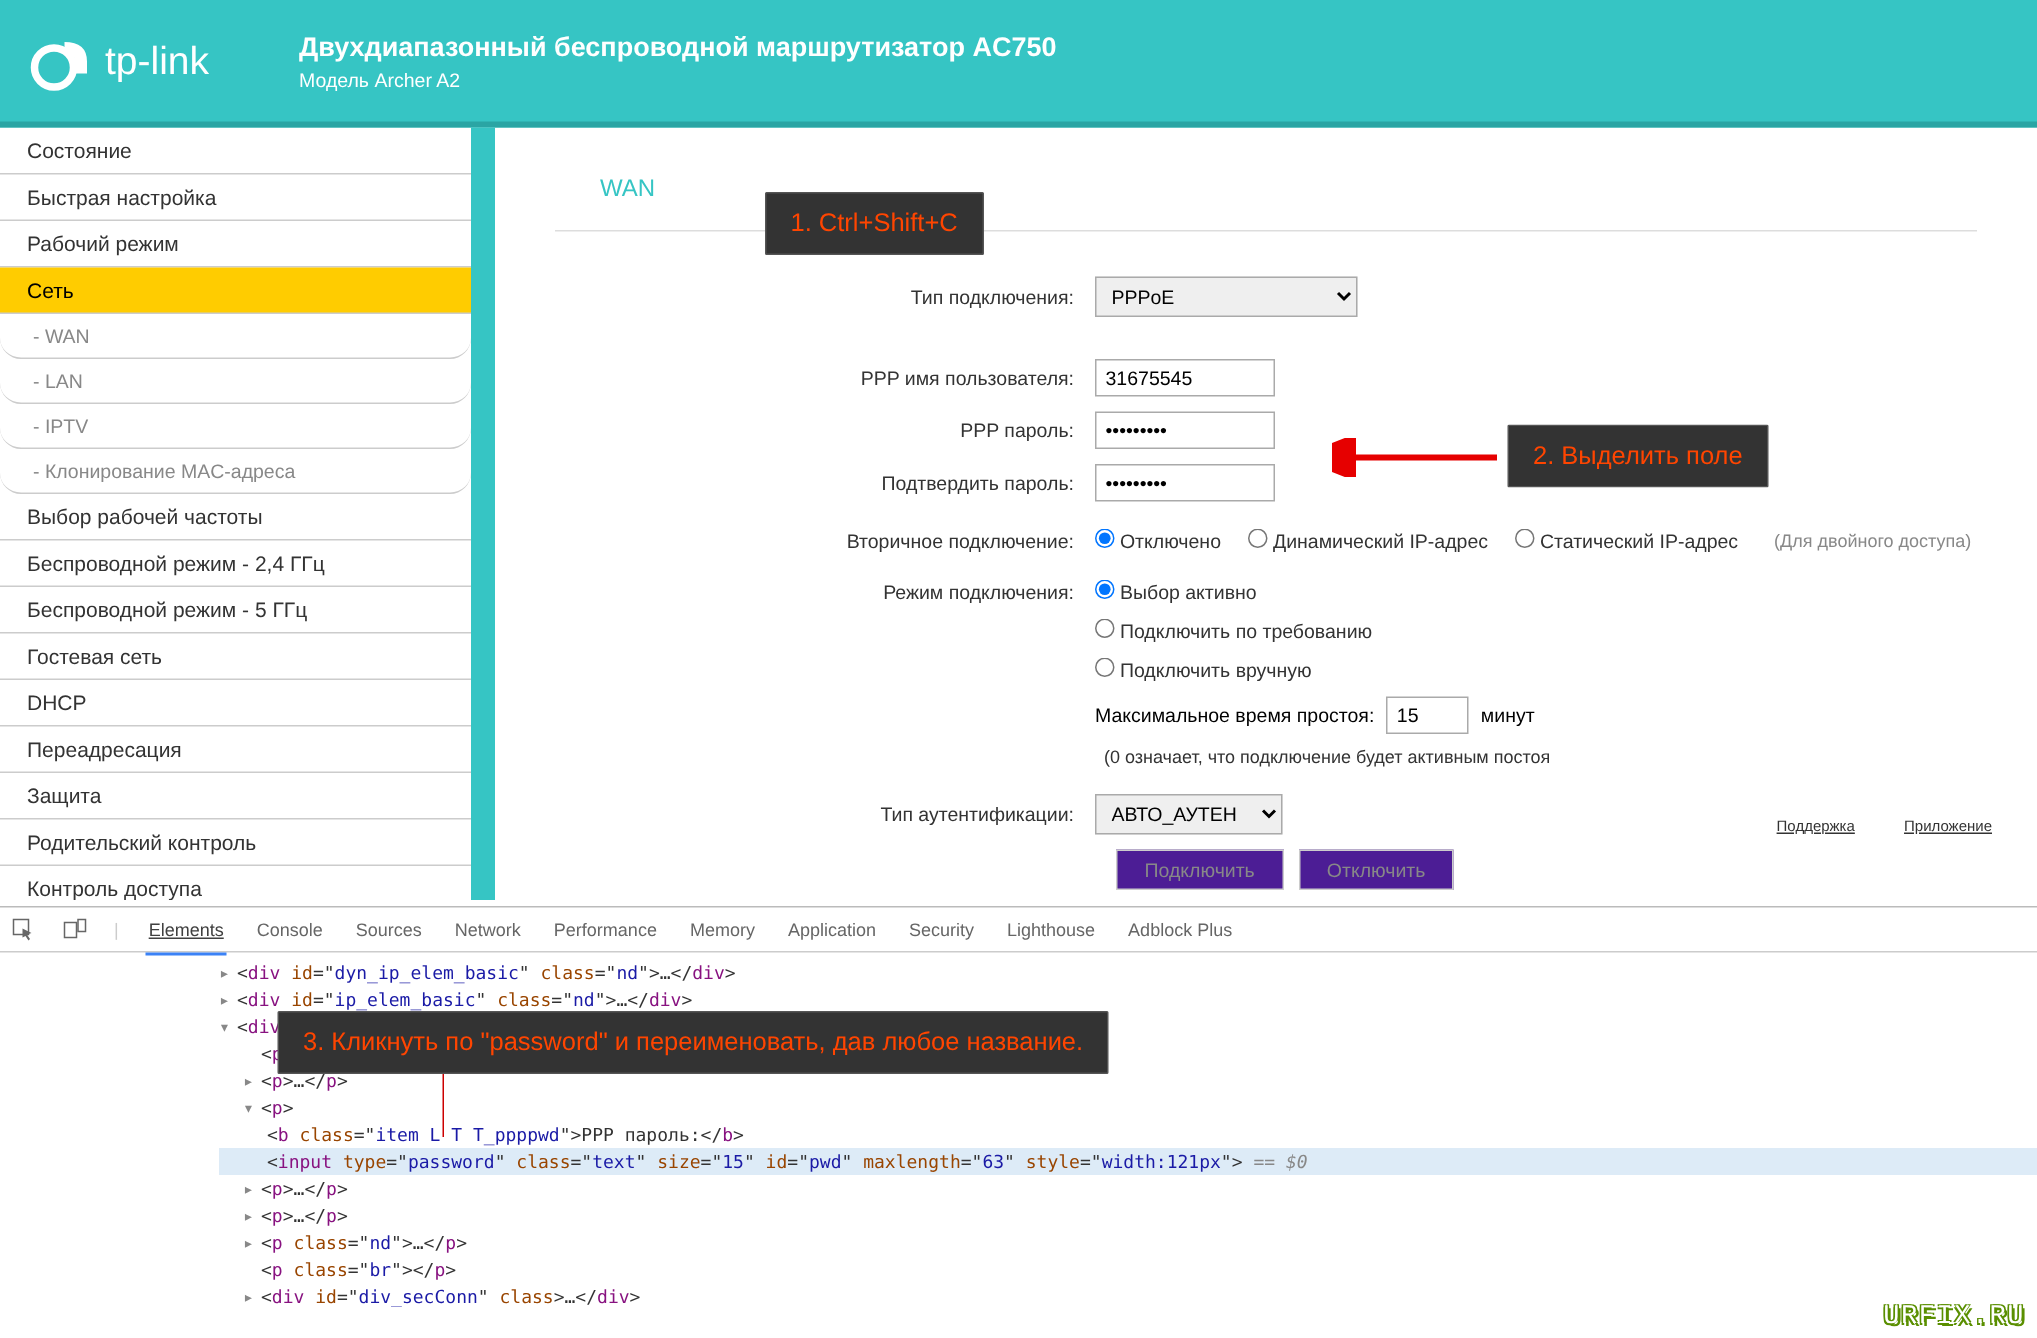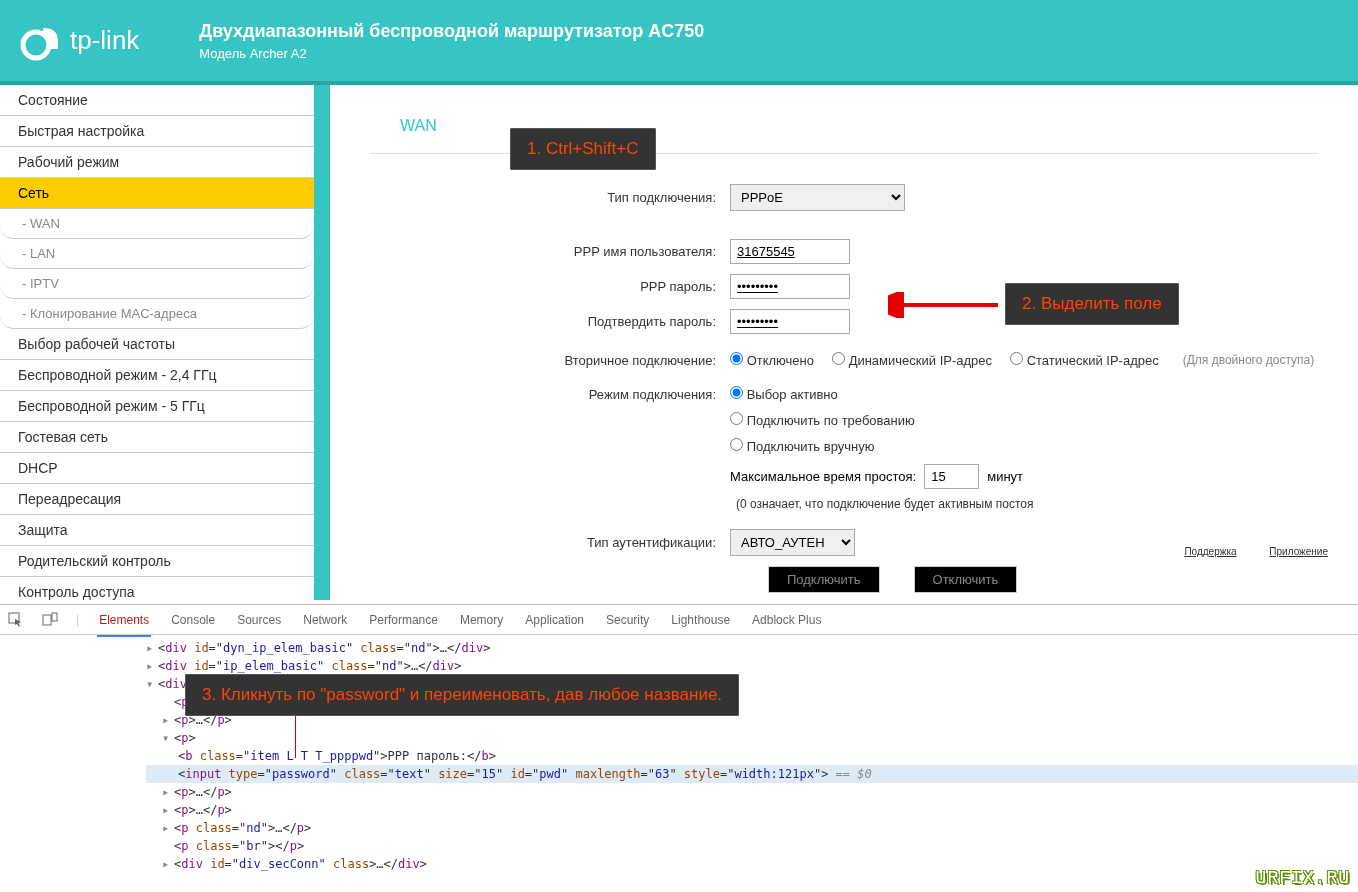--- a/index.html
+++ b/index.html
@@ -20,42 +20,42 @@
 .sidebar-item.sub { padding-left: 22px; color: #888; font-size: 13px; border-radius: 14px; }
 
 .content { flex: 1; padding: 20px 40px; overflow-y: auto; position: relative; }
 .section-title { color: #36c5c4; font-size: 16px; padding: 12px 0 18px 30px; border-bottom: 1px solid #ddd; margin-bottom: 30px; }
 .form-row { display: flex; align-items: center; margin-bottom: 10px; position: relative; }
 .form-label { width: 360px; text-align: right; padding-right: 14px; color: #333; font-size: 13px; }
 .form-control { flex: 1; display: flex; align-items: center; gap: 8px; flex-wrap: wrap; }
 select, input[type=text], input[type=password] { border: 1px solid #aaa; padding: 4px 6px; font-size: 13px; }
 select.wide { width: 175px; }
 select.narrow { width: 125px; }
-input.text { width: 120px; text-decoration: underline; }
+input.text { width: 120px; }
 input.small { width: 55px; }
 .radio-row label { font-size: 13px; color: #333; margin-right: 10px; }
 .note { color: #888; font-size: 12px; margin-left: 6px; }
 .btn-row { margin-left: 374px; margin-top: 10px; display: flex; gap: 10px; }
-.btn { border: 1px solid #ccc; background: #000000; padding: 5px 18px; color: #888; cursor: pointer; font-size: 13px; margin-left: 24px; }
+.btn { border: 1px solid #ccc; background: #4c1d95; padding: 5px 18px; color: #888; cursor: pointer; font-size: 13px; }
 
 .footer-links { position: absolute; right: 30px; top: 546px; font-size: 10px; }
 .footer-links a { color: #333; text-decoration: underline; margin-left: 30px; cursor: pointer; }
 
 .annotation { position: absolute; background: #333; color: #ff4500; padding: 10px 16px; border-radius: 1px; font-size: 17px; z-index: 100; white-space: nowrap; border: 1px solid #555; }
 .ann1 { top: 128px; left: 510px; }
 .ann2 { top: 283px; left: 1005px; }
 .ann3 { top: 674px; left: 185px; }
 .arrow { position: absolute; top: 292px; left: 888px; z-index: 99; }
 .arrow svg { width: 115px; height: 26px; }
 
 .devtools { height: 268px; border-top: 1px solid #bbb; background: #fff; position: absolute; bottom: 20px; width: 100%; }
 .dt-toolbar { height: 30px; border-bottom: 1px solid #ccc; display: flex; align-items: center; padding: 0 8px; gap: 18px; font-size: 12px; color: #666; }
 .dt-icon { width: 16px; height: 16px; color: #666; cursor: pointer; }
 .dt-tab { cursor: pointer; padding: 8px 2px; }
-.dt-tab.active { color: #b91c1c; border-bottom: 2px solid #3b82f6; }
+.dt-tab.active { color: #404040; border-bottom: 2px solid #3b82f6; text-decoration: underline; }
 .dt-tree { padding: 4px 0 4px 146px; font-family: 'Consolas', monospace; font-size: 12px; line-height: 1.5; color: #333; overflow: auto; height: 236px; }
 .dt-line { white-space: nowrap; }
 .dt-arrow { color: #888; display: inline-block; width: 12px; }
 .tag { color: #881280; }
 .attr { color: #994500; }
 .val { color: #1a1aa6; }
 .comment { color: #888; font-style: italic; }
 .highlighted { background: #ddebf7; }
 .indent1 { padding-left: 16px; }
 .indent2 { padding-left: 32px; }

